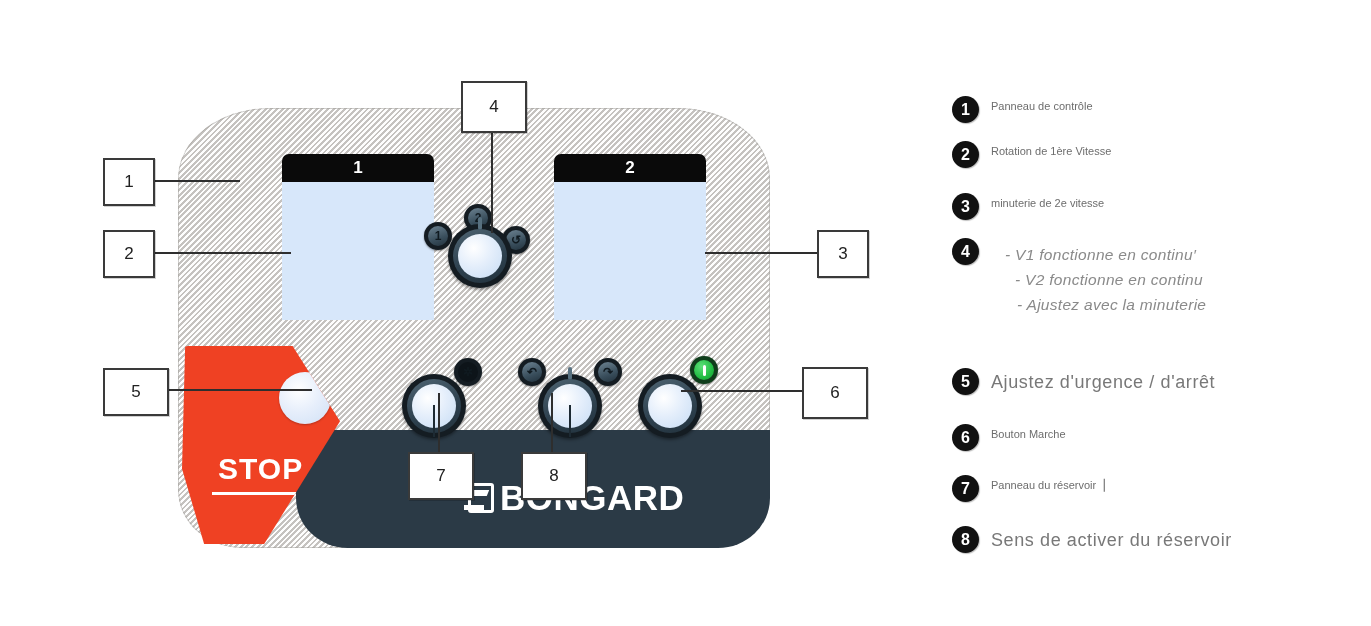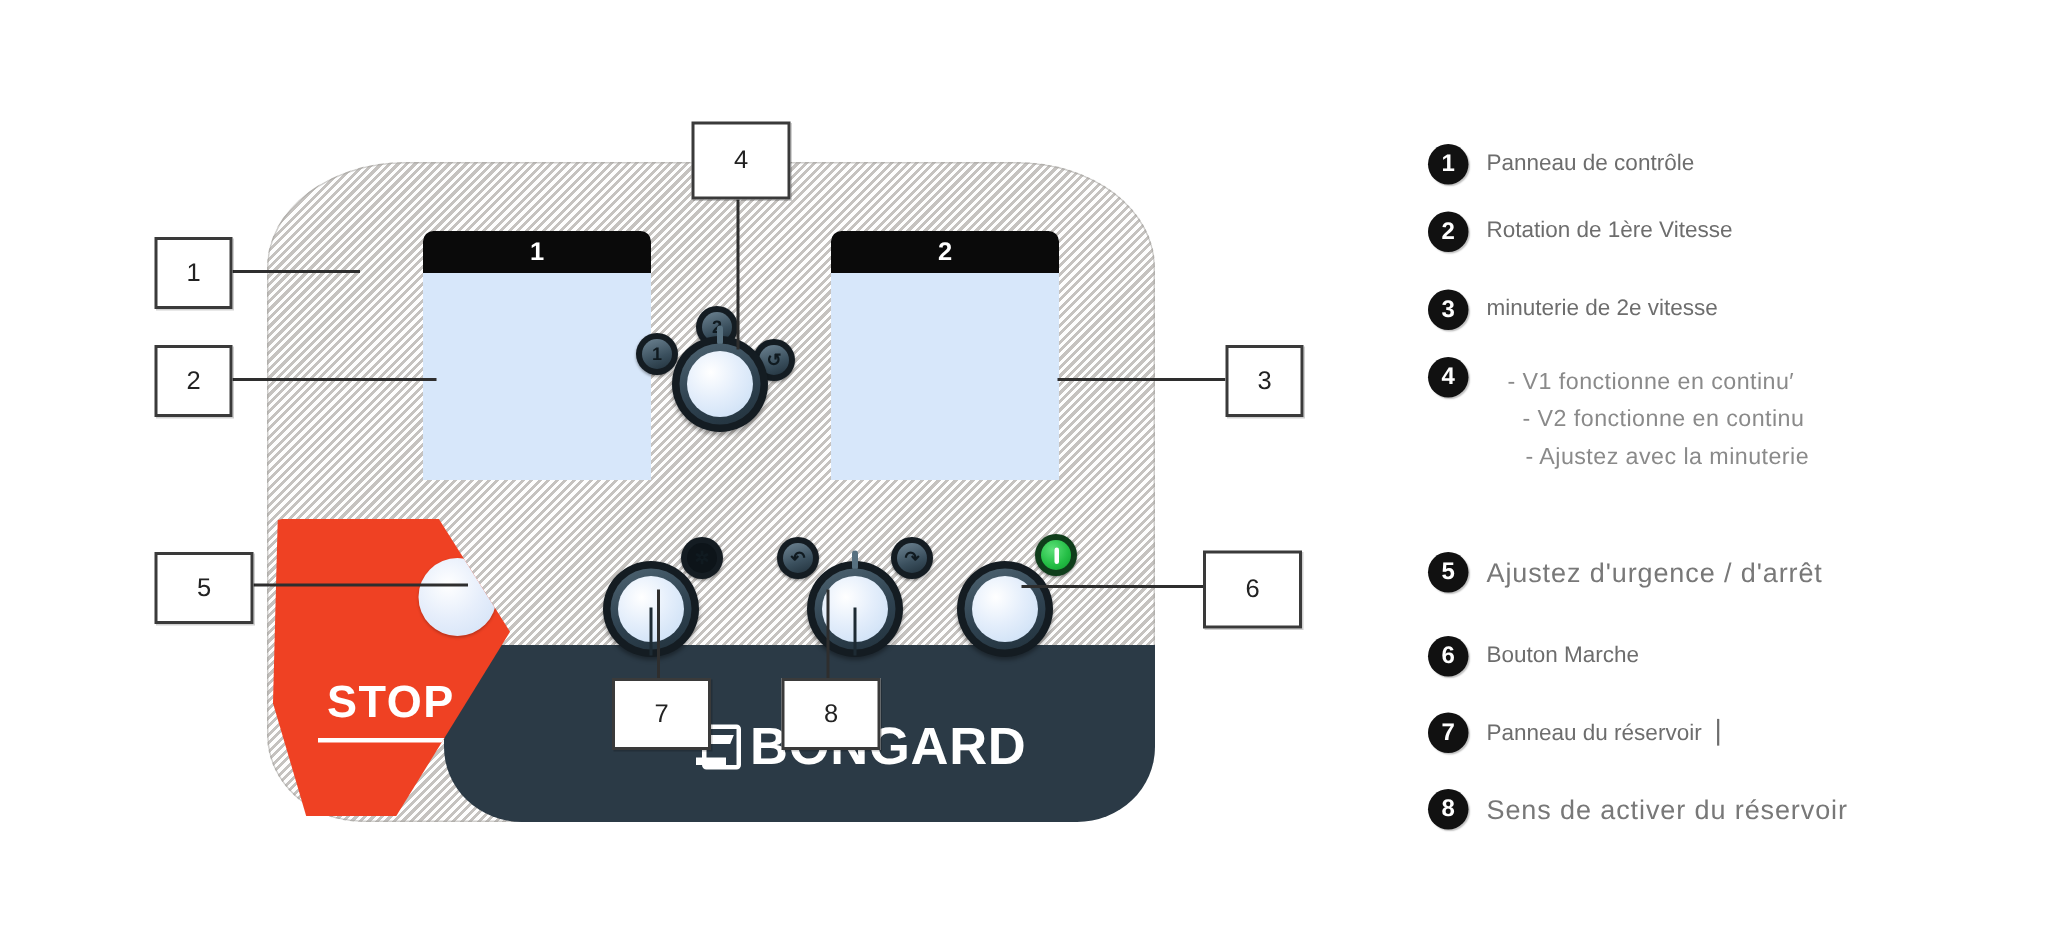--- a/index.html
+++ b/index.html
@@ -297,23 +297,23 @@
     color: #ffffff;
     font-size: 16px;
     font-weight: bold;
     display: flex;
     align-items: center;
     justify-content: center;
     font-family: "Liberation Sans", sans-serif;
     box-shadow: 1px 1px 1px rgba(0,0,0,0.25);
   }
   .legend-text { color: #6d6d6d; padding-top: 4px; }
-  .t-small  { font-size: 15px; letter-spacing: 0px; }
+  .t-small  { font-size: 11px; letter-spacing: 0px; }
   .t-large  { font-size: 18px; letter-spacing: 0.6px; color: #787878; }
-  .sub-list { margin-top: 8px; }
+  .sub-list { margin-top: 8px; font-style: italic; }
   .sub-item {
     font-size: 15.5px;
     color: #8a8a8a;
     letter-spacing: 0.3px;
     margin-bottom: 7px;
     white-space: nowrap;
   }
 </style>
 </head>
 <body>

